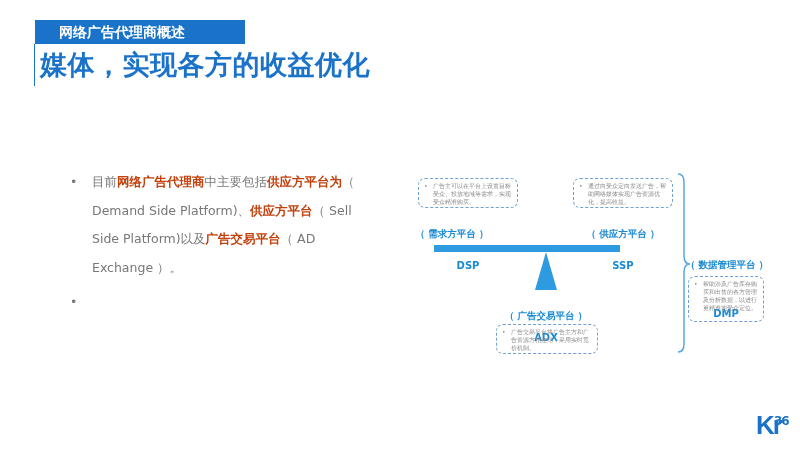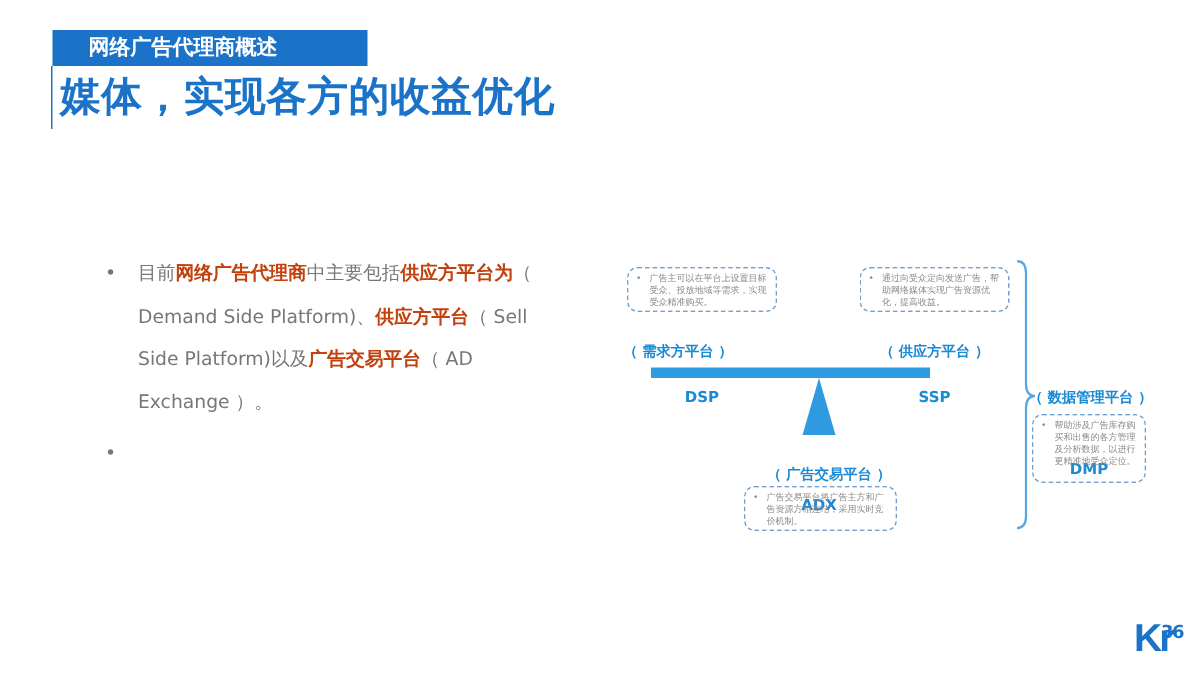--- a/index.html
+++ b/index.html
@@ -57,21 +57,21 @@
     <span class="bdot">•</span>
     <span>通过向受众定向发送广告，帮助网络媒体实现广告资源优化，提高收益。</span>
   </div>
   <div class="lbl" style="left:603px;top:212px;width:40px;">SSP</div>
   <div class="lblcn" style="left:580px;top:228px;width:86px;">（ 供应方平台 ）</div>
 
   <div class="beam"></div>
   <div class="fulcrum"></div>
 
   <div class="lbl" style="left:526px;top:284px;width:40px;">ADX</div>
-  <div class="lblcn" style="left:498px;top:310px;width:96px;text-align:right;">（ 广告交易平台 ）</div>
+  <div class="lblcn" style="left:498px;top:310px;width:96px;">（ 广告交易平台 ）</div>
   <div class="dbox" style="left:496px;top:324px;width:102px;height:30px;">
     <span class="bdot">•</span>
     <span>广告交易平台将广告主方和广告资源方相连结，采用实时竞价机制。</span>
   </div>
 
   <svg style="position:absolute;left:676px;top:172px;" width="20" height="182">
     <path d="M2 2 Q8 2 8 10 L8 84 Q8 92 14 92 Q8 92 8 100 L8 172 Q8 180 2 180" fill="none" stroke="#5aa6e0" stroke-width="1.5"></path>
   </svg>
   <div class="lbl" style="left:706px;top:260px;width:40px;">DMP</div>
   <div class="lblcn" style="left:684px;top:259px;width:86px;">（ 数据管理平台 ）</div>

